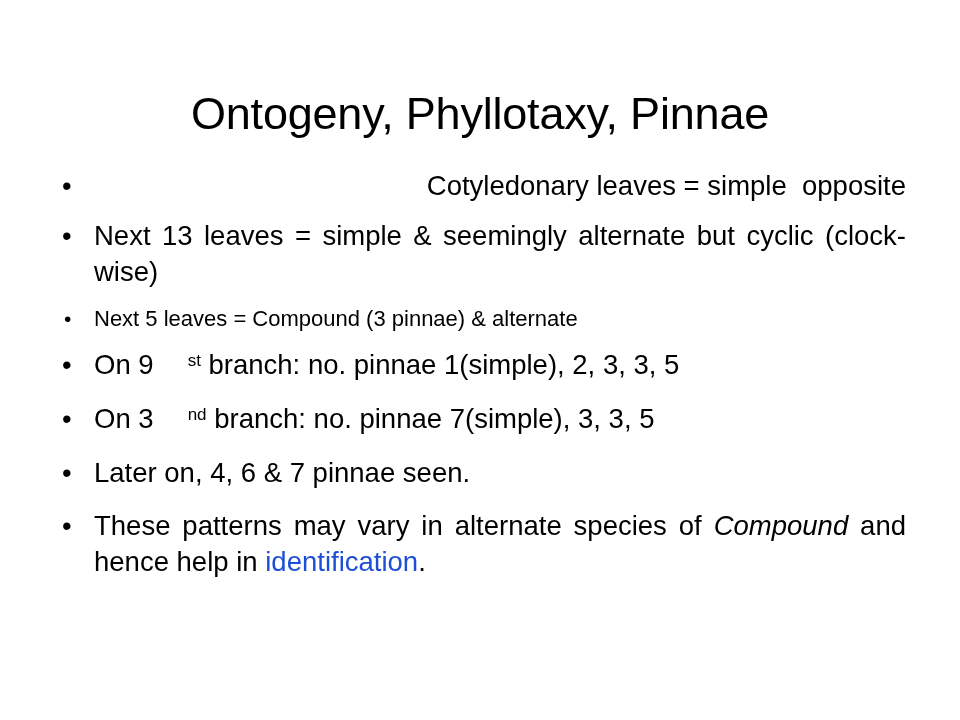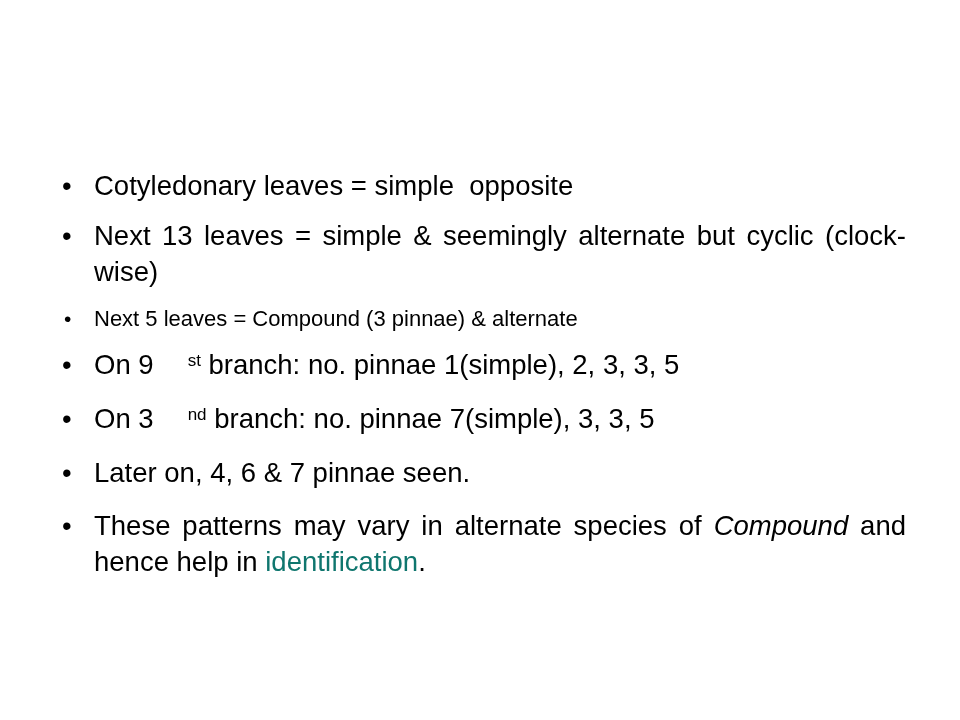--- a/index.html
+++ b/index.html
@@ -103,26 +103,27 @@
     margin-left: 34px;
   }
   .italic { font-style: italic; }
   .green  { color: #1FA05B; }
 </style>
 </head>
 <body>
 
 <div id="slide" style="background: rgb(255, 255, 255);">
 
+  <h1 id="slide-title">Ontogeny, Phyllotaxy, Pinnae</h1>
 
   <ul id="body-list">
 
     <li class="bullet-item nowrap">
       <span class="bullet-dot">•</span>
-      <span class="bullet-text" style="white-space: pre-wrap;">Cotyledonary leaves = simple  opposite</span>
+      <span class="bullet-text" style="white-space: pre-wrap; text-align: right;">Cotyledonary leaves = simple  opposite</span>
     </li>
 
     <li class="bullet-item">
       <span class="bullet-dot">•</span>
       <span class="bullet-text">Next 13 leaves = simple &amp; seemingly alternate but cyclic (clock-wise)</span>
     </li>
 
     <li class="bullet-item small nowrap">
       <span class="bullet-dot">•</span>
       <span class="bullet-text">Next 5 leaves = Compound (3 pinnae) &amp; alternate</span>
@@ -138,17 +139,17 @@
       <span class="bullet-text"><span>On 3</span><span class="sup">nd</span><span> branch: no. pinnae 7(simple), 3, 3, 5</span></span>
     </li>
 
     <li class="bullet-item nowrap loose">
       <span class="bullet-dot">•</span>
       <span class="bullet-text">Later on, 4, 6 &amp; 7 pinnae seen.</span>
     </li>
 
     <li class="bullet-item">
       <span class="bullet-dot">•</span>
-      <span class="bullet-text"><span>These patterns may vary in alternate species of </span><span class="italic">Compound</span><span> and hence help in </span><span class="green" style="color: #0f766e;">identification</span><span>.</span></span>
+      <span class="bullet-text"><span>These patterns may vary in alternate species of </span><span class="italic">Compound</span><span> and hence help in </span><span class="green" style="color: #1d4ed8;">identification</span><span>.</span></span>
     </li>
 
   </ul>
 </div>
 
 </body></html>

